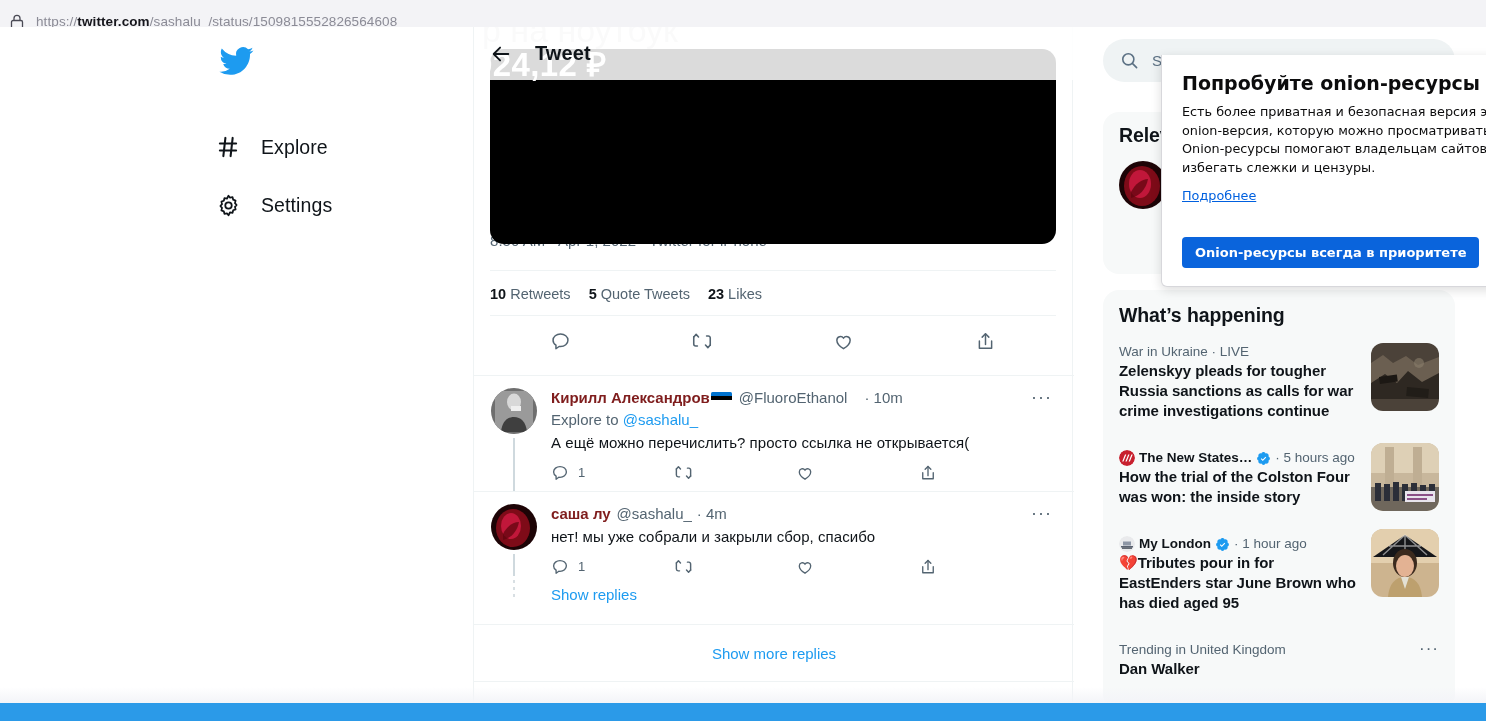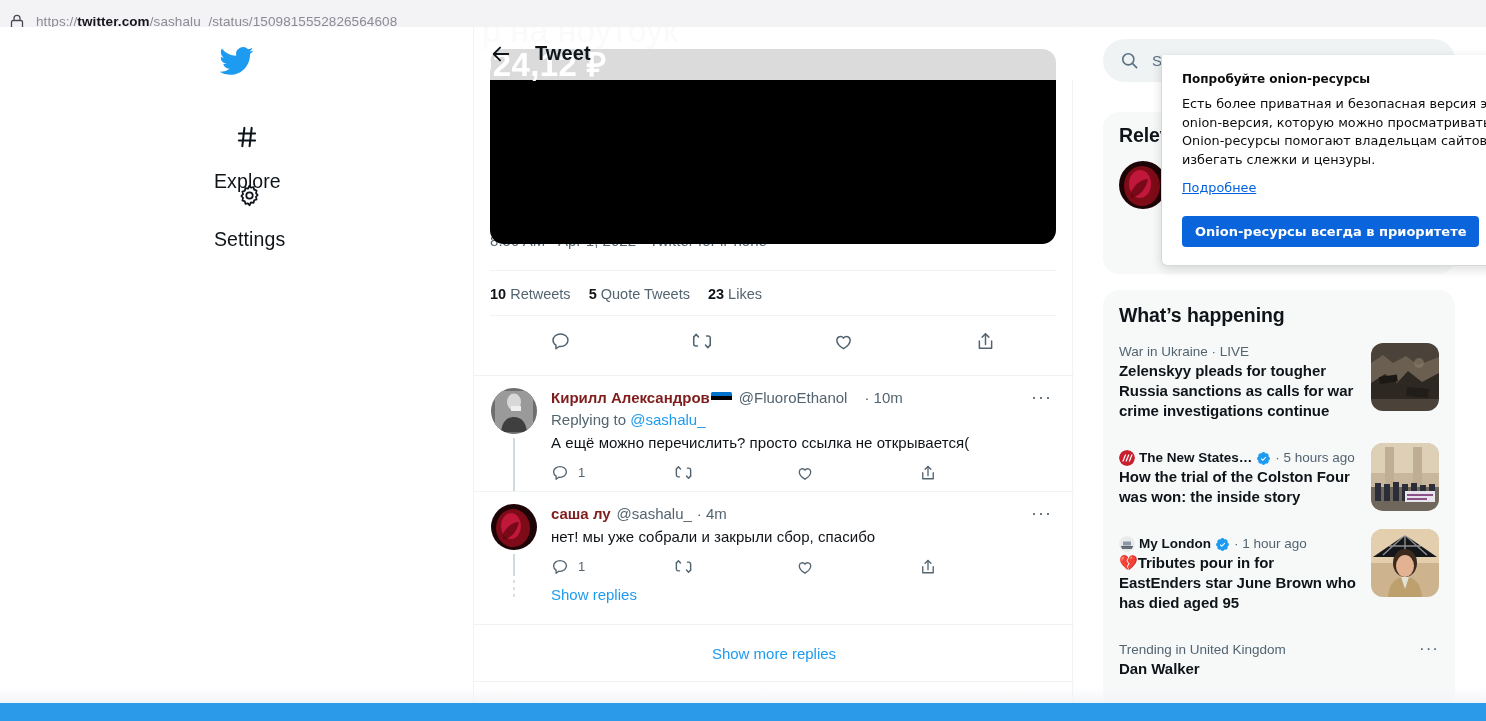--- a/index.html
+++ b/index.html
@@ -43,21 +43,20 @@
   }
   .nav-logo {
     position: absolute; left: 218px; top: 16px;
     width: 36px; height: 36px;
   }
   .nav-item {
     position: absolute; left: 214px;
     display: flex; align-items: center; gap: 19px;
     height: 48px; border-radius: 24px; padding-right: 18px;
     cursor: pointer;
-    flex-direction: column;
   }
   .nav-item .ni-icon { width: 28px; height: 28px; flex: 0 0 auto;
     display: flex; align-items: center; justify-content: center; }
   .nav-item .ni-label {
     font-size: 19.5px; color: #0f1419; letter-spacing: .1px;
   }
 
   
   .center {
     position: absolute; left: 473px; top: 0;
@@ -260,34 +259,34 @@
     background: #fff;
     border: 1px solid #d7d7db;
     border-top: none;
     border-radius: 0 0 6px 6px;
     box-shadow: 0 3px 11px rgba(0,0,0,.14);
     padding: 17px 20px 18px 20px;
     z-index: 50;
     font-family: "DejaVu Sans", sans-serif;
   }
   .onion-title {
-    font-size: 12px; font-weight: 700; color: #0c0c0d;
+    font-size: 19px; font-weight: 700; color: #0c0c0d;
     margin-bottom: 9px;
   }
   .onion-body {
     font-size: 12.8px; color: #0c0c0d; line-height: 18.5px;
     white-space: nowrap;
   }
   .onion-link {
     display: inline-block; margin-top: 11px;
     font-size: 12.8px; color: #0060df; text-decoration: underline;
     cursor: pointer;
   }
   .onion-buttons {
-    display: flex; gap: 9px; margin-top: 20px; align-items: flex-end;
+    display: flex; gap: 9px; margin-top: 33px; align-items: flex-end;
   }
   .btn-primary {
     background: #0a64dc; color: #fff; border: none;
     border-radius: 4px; height: 31px; padding: 0 13px;
     font-size: 13px; font-weight: 600; cursor: pointer; white-space: nowrap;
     font-family: "DejaVu Sans", sans-serif;
   }
 
   
   .bottom-bar {
@@ -422,21 +421,21 @@
           <span class="reply-name">Кирилл Александров</span>
           <span class="flag-ee">
             <i style="background:#0072ce"></i>
               <i style="background:#000"></i>
               <i style="background:#fff"></i>
           </span>
           <span class="reply-handle">@FluoroEthanol</span>
           <span class="reply-time" style="margin-left:17px">· 10m</span>
         </div>
         <div class="replying-to">
-          <span>Replying to </span><a>@sashalu_</a>
+          <span>Explore to </span><a>@sashalu_</a>
         </div>
         <div class="reply-text">А ещё можно перечислить? просто ссылка не открывается(</div>
         <div class="reply-actions">
           <div class="act">
             <svg width="18" height="18" viewBox="0 0 24 24">
               <path fill="none" stroke="#536471" stroke-width="1.8" stroke-linejoin="round" d="M12 3.4c-4.7 0-8.5 3.2-8.5 7.1 0 2.3 1.3 4.3 3.3 5.6v4.2l3.6-2.6c.5.1 1 .1 1.6.1 4.7 0 8.5-3.2 8.5-7.3S16.7 3.4 12 3.4z"></path>
             </svg>
             <span class="cnt">1</span>
           </div>
           <div class="act">

